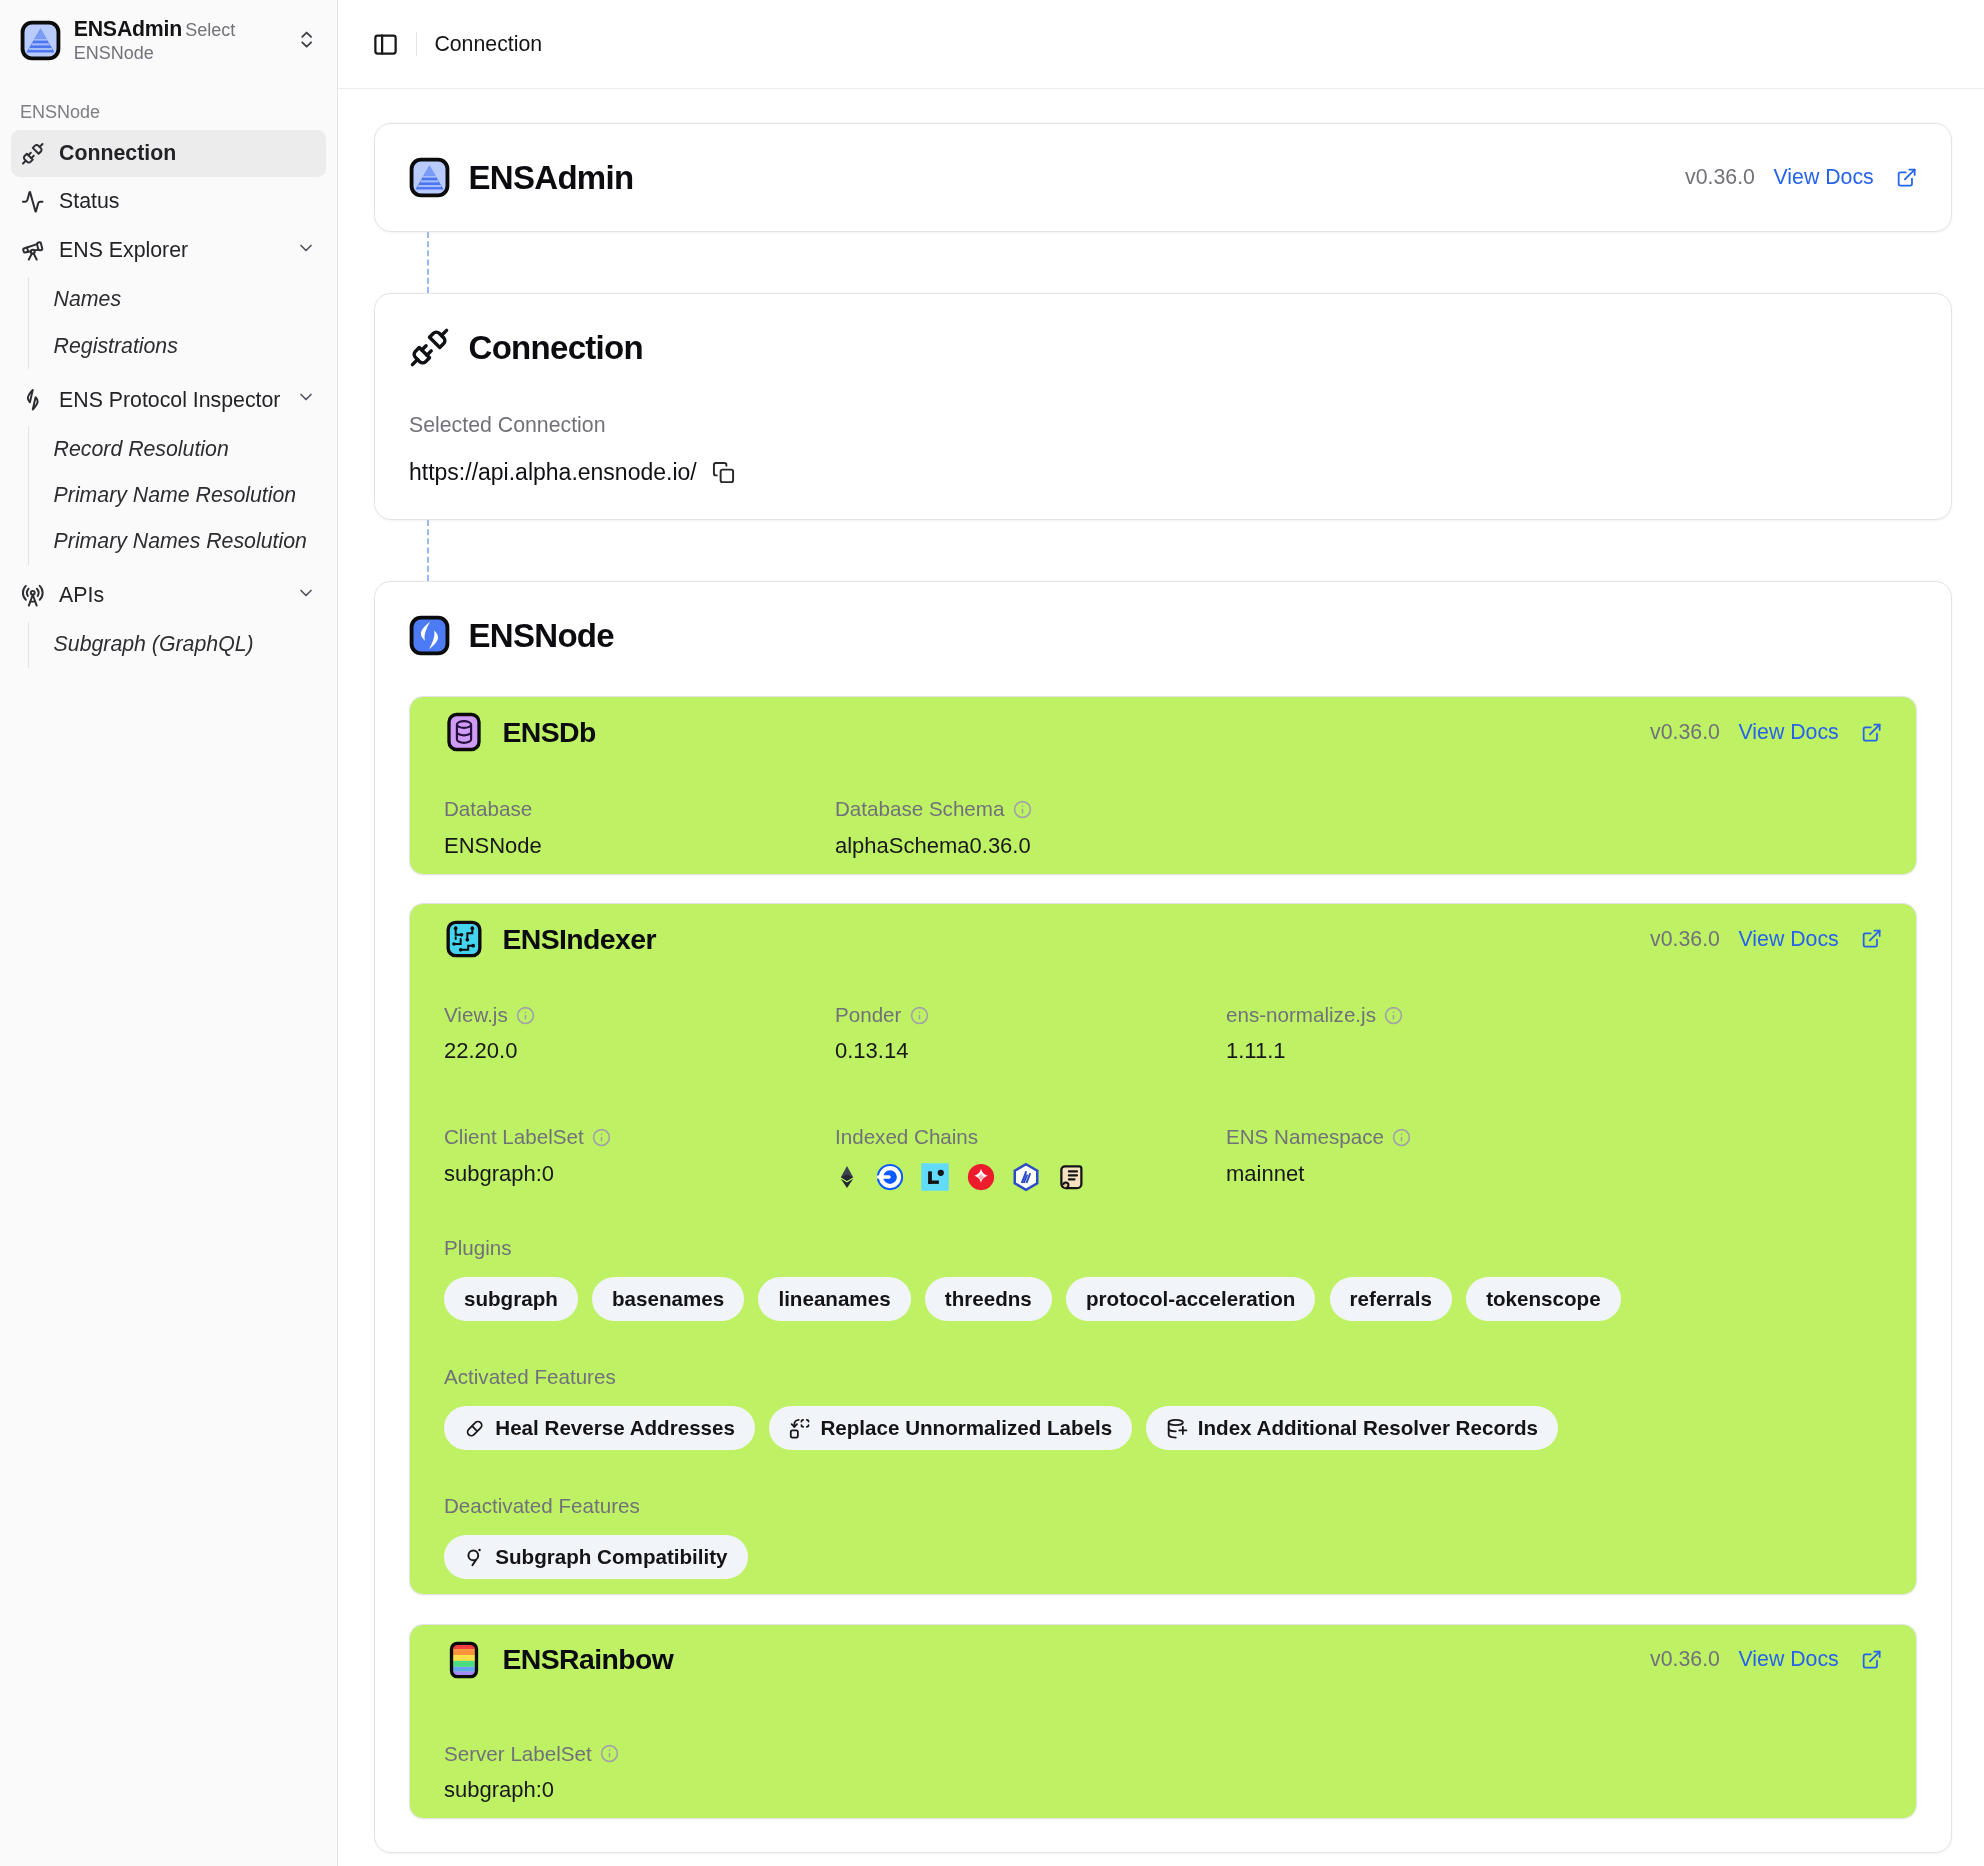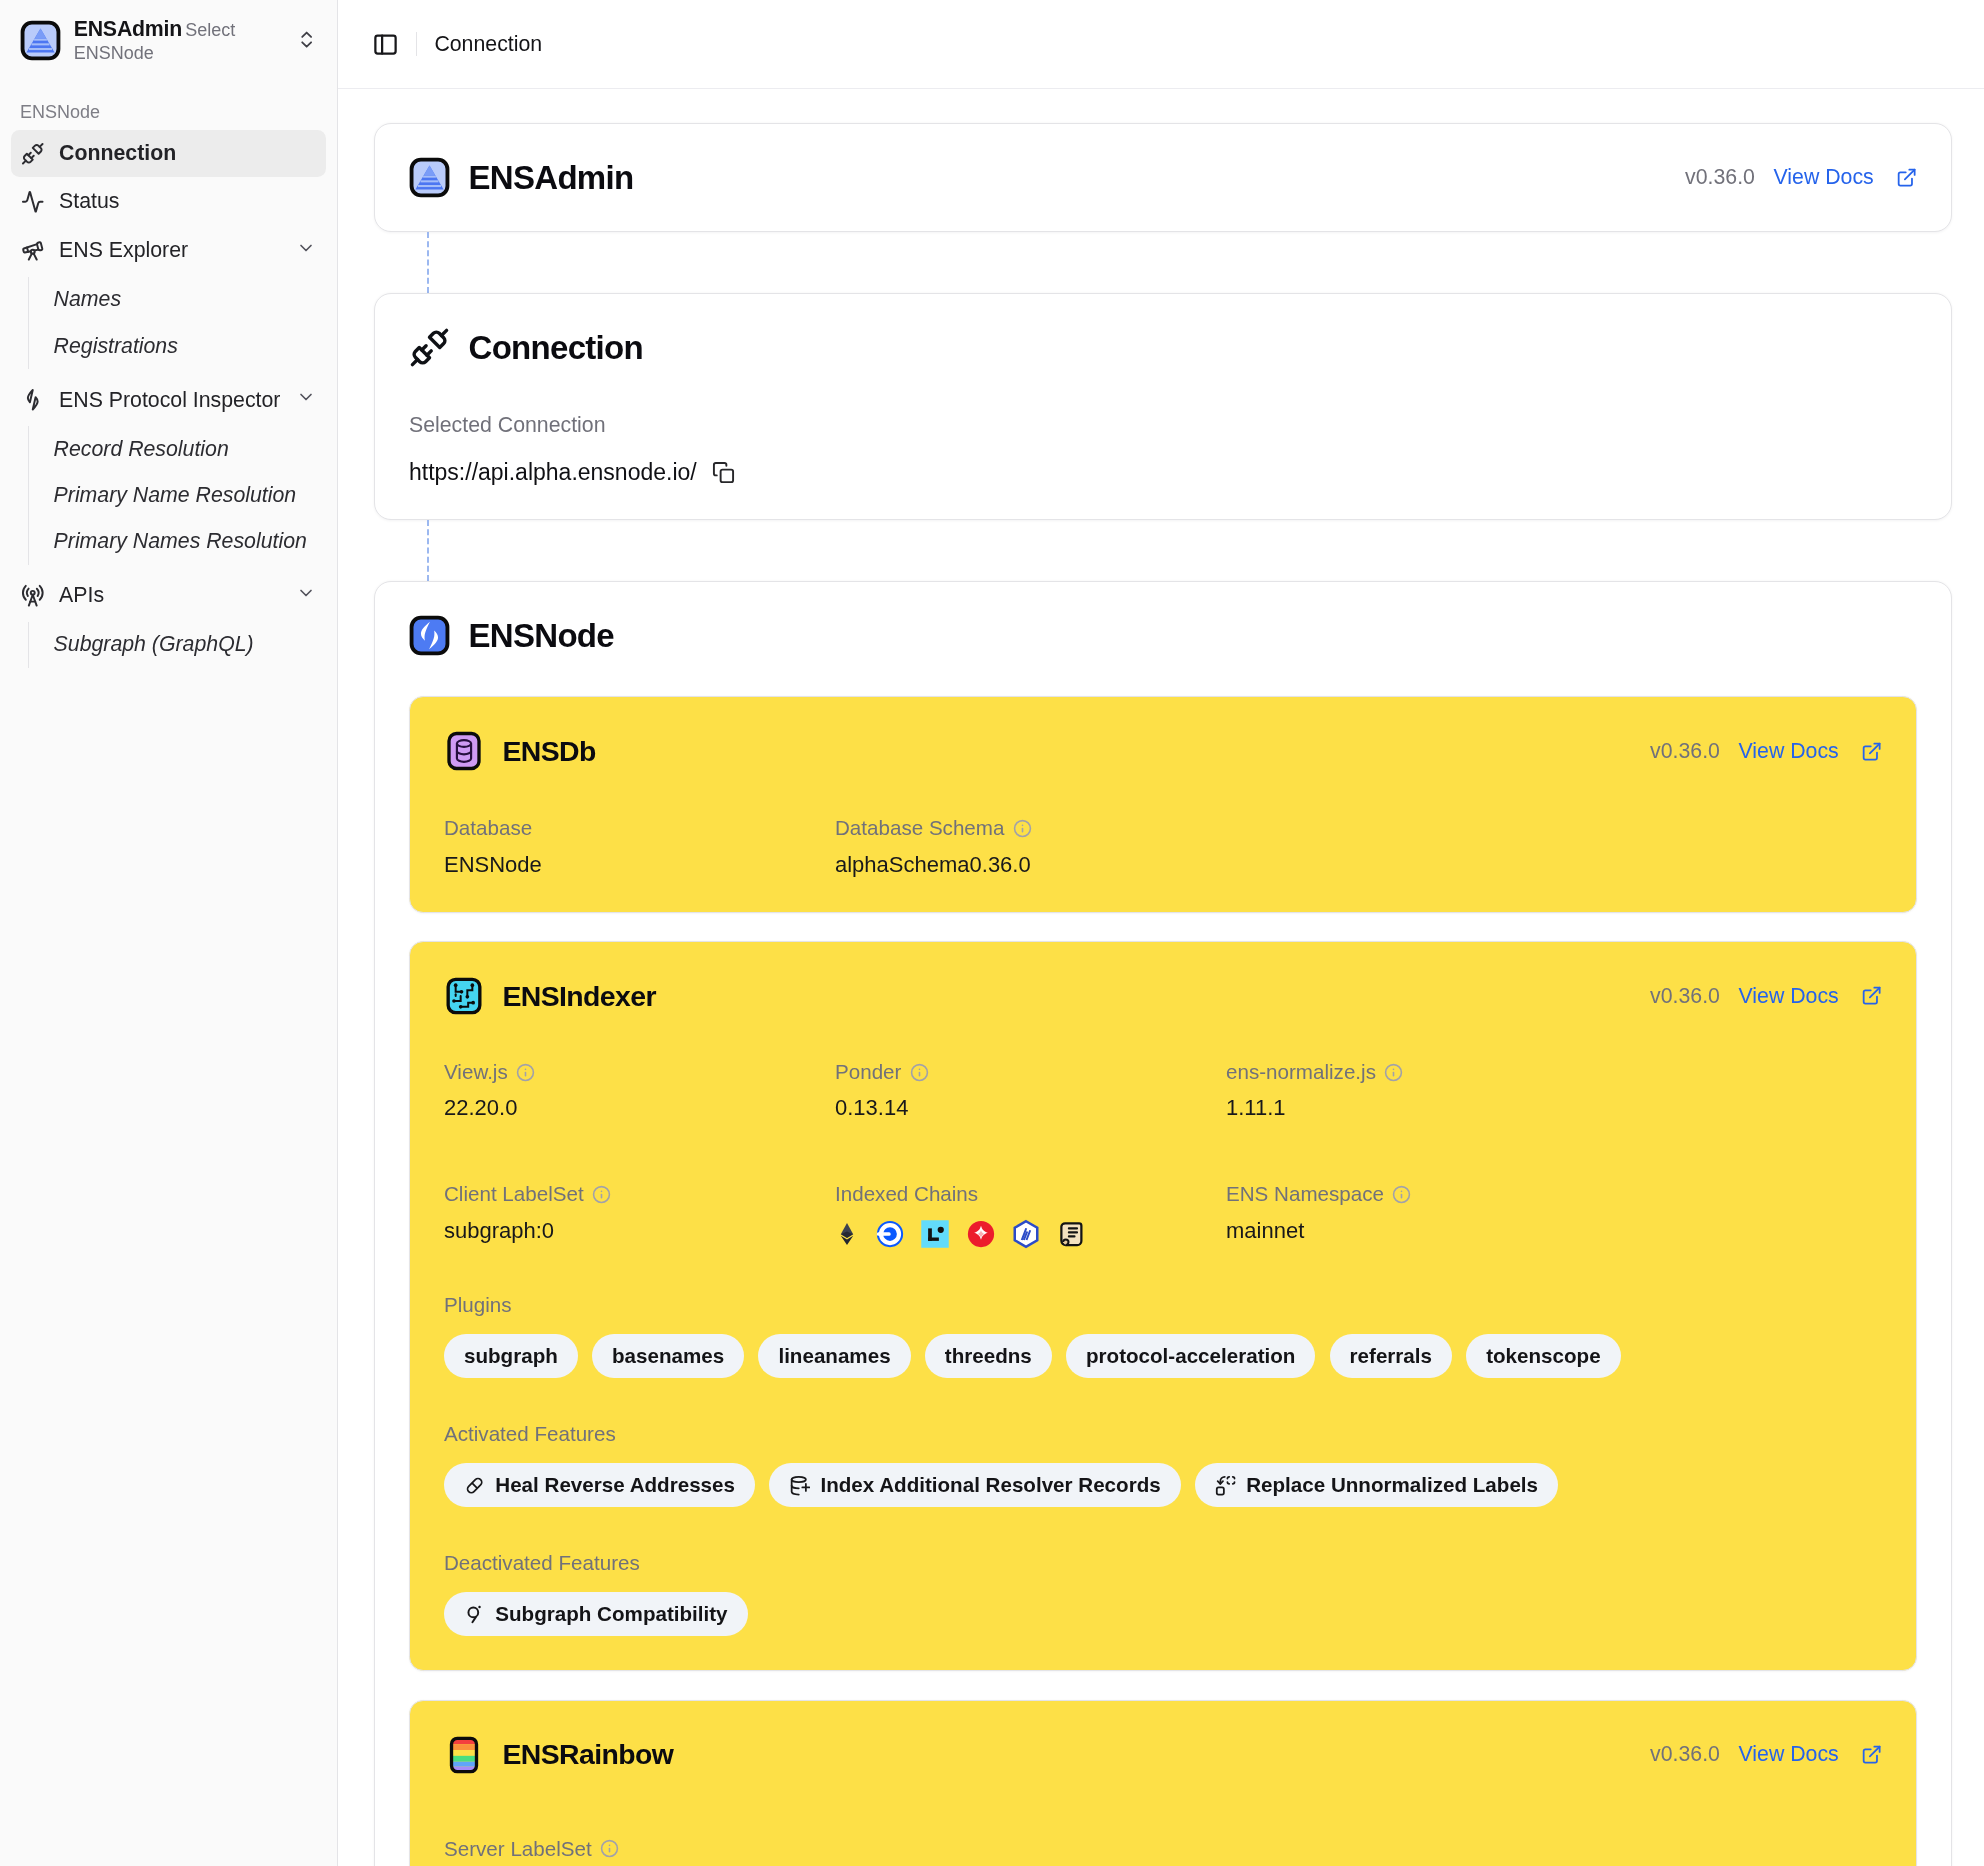--- a/index.html
+++ b/index.html
@@ -55,22 +55,22 @@
   .field-value { font-size:22px; color:#18181b; margin-top:11.4px; }
   .info-ic { width:19px; height:19px; color:#a1a1aa; cursor:pointer; flex:0 0 19px; }
   .info-ic svg { width:100%; height:100%; }
 
   .conn-label { font-size:21.3px; color:#71717a; font-weight:500; margin-top:45px; }
   .conn-url-row { display:flex; align-items:center; gap:15.6px; margin-top:21.3px; }
   .conn-url { font-size:23px; color:#101014; }
   .copy-btn { width:23px; height:23px; color:#27272a; cursor:pointer; display:flex; }
   .copy-btn svg { width:100%; height:100%; }
 
-  .inner-card { background:#fde047; border:0.7px solid #e4e4e7; border-radius:14.2px; box-shadow:0 0.7px 2.1px rgba(16,24,40,.04);
-    padding:34px 34px; margin-top:28.4px; }
+  .inner-card { background:#bef264; border:0.7px solid #e4e4e7; border-radius:14.2px; box-shadow:0 0.7px 2.1px rgba(16,24,40,.04);
+    padding:15px 34px; margin-top:28.4px; }
   .inner-card.first { margin-top:40px; }
 
   .grid3 { display:grid; grid-template-columns:391px 391px 1fr; row-gap:61px; margin-top:44px; }
   .chains-row { display:flex; align-items:center; gap:15.6px; margin-top:12.8px; }
   .chain-ic { width:30px; height:30px; display:flex; }
   .chain-ic svg { width:100%; height:100%; }
 
   .sec-label { font-size:20.6px; color:#71717a; font-weight:500; margin-top:44px; }
   .pill-row { display:flex; flex-wrap:wrap; gap:14.2px; margin-top:17px; }
   .pill { background:#f1f4f8; border-radius:710px; padding:10px 20px; font-size:20.6px; font-weight:700; color:#141417;
@@ -496,41 +496,41 @@
                   <svg viewBox="0 0 24 24" fill="none" stroke="currentColor" stroke-width="2" stroke-linecap="round" stroke-linejoin="round">
                     <rect x="7.8" y="2.5" width="8.4" height="19" rx="4.2" transform="rotate(45 12 12)"></rect>
                     <path d="m9.5 9.5 5 5"></path>
                   </svg>
                 </span>
               <span>Heal Reverse Addresses</span>
             </span>
             <span class="pill">
               <span class="b-ic">
                   <svg viewBox="0 0 24 24" fill="none" stroke="currentColor" stroke-width="2" stroke-linecap="round" stroke-linejoin="round">
-                    <ellipse cx="11" cy="5" rx="8" ry="3"></ellipse>
-                    <path d="M3 5v14c0 1.6 3.6 3 8 3"></path>
-                    <path d="M3 12c0 1.6 3.6 3 8 3"></path>
-                    <path d="M19 10v8M15 14h8"></path>
-                  </svg>
-                </span>
-              <span>Index Additional Resolver Records</span>
-            </span>
-            <span class="pill">
-              <span class="b-ic">
-                  <svg viewBox="0 0 24 24" fill="none" stroke="currentColor" stroke-width="2" stroke-linecap="round" stroke-linejoin="round">
                     <path d="M14 4a2 2 0 0 1 2-2"></path>
                     <path d="M20 2a2 2 0 0 1 2 2"></path>
                     <path d="M22 8a2 2 0 0 1-2 2"></path>
                     <path d="M16 10a2 2 0 0 1-2-2"></path>
                     <path d="m3 7 3 3 3-3"></path>
                     <path d="M6 10V7c0-2.8 2.2-5 5-5"></path>
                     <rect x="2" y="14" width="8" height="8" rx="2"></rect>
                   </svg>
                 </span>
               <span>Replace Unnormalized Labels</span>
+            </span>
+            <span class="pill">
+              <span class="b-ic">
+                  <svg viewBox="0 0 24 24" fill="none" stroke="currentColor" stroke-width="2" stroke-linecap="round" stroke-linejoin="round">
+                    <ellipse cx="11" cy="5" rx="8" ry="3"></ellipse>
+                    <path d="M3 5v14c0 1.6 3.6 3 8 3"></path>
+                    <path d="M3 12c0 1.6 3.6 3 8 3"></path>
+                    <path d="M19 10v8M15 14h8"></path>
+                  </svg>
+                </span>
+              <span>Index Additional Resolver Records</span>
             </span>
           </div>
 
           <div class="sec-label">Deactivated Features</div>
           <div class="pill-row">
             <span class="pill">
               <span class="b-ic">
                   <svg viewBox="0 0 24 24" fill="none" stroke="currentColor" stroke-width="2.2" stroke-linecap="round">
                     <circle cx="10.5" cy="9.5" r="5.5"></circle>
                     <path d="m13.5 14.5-4 6"></path>

